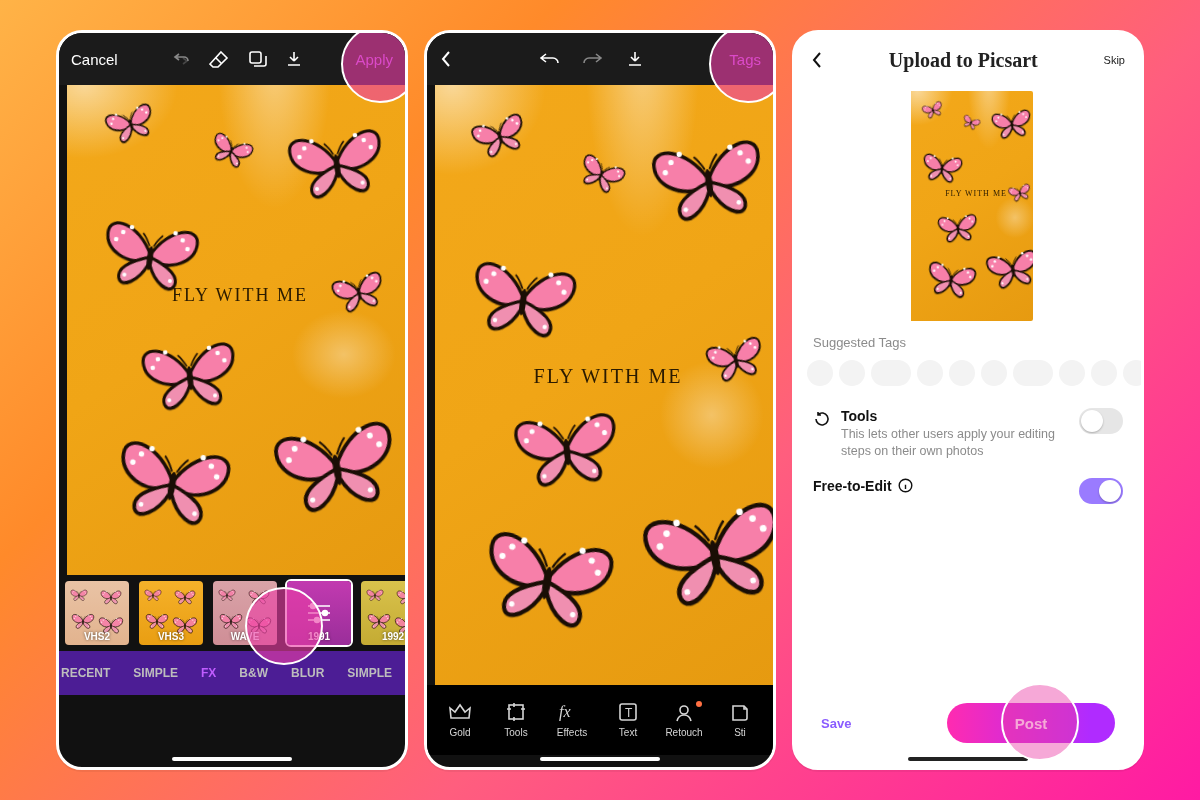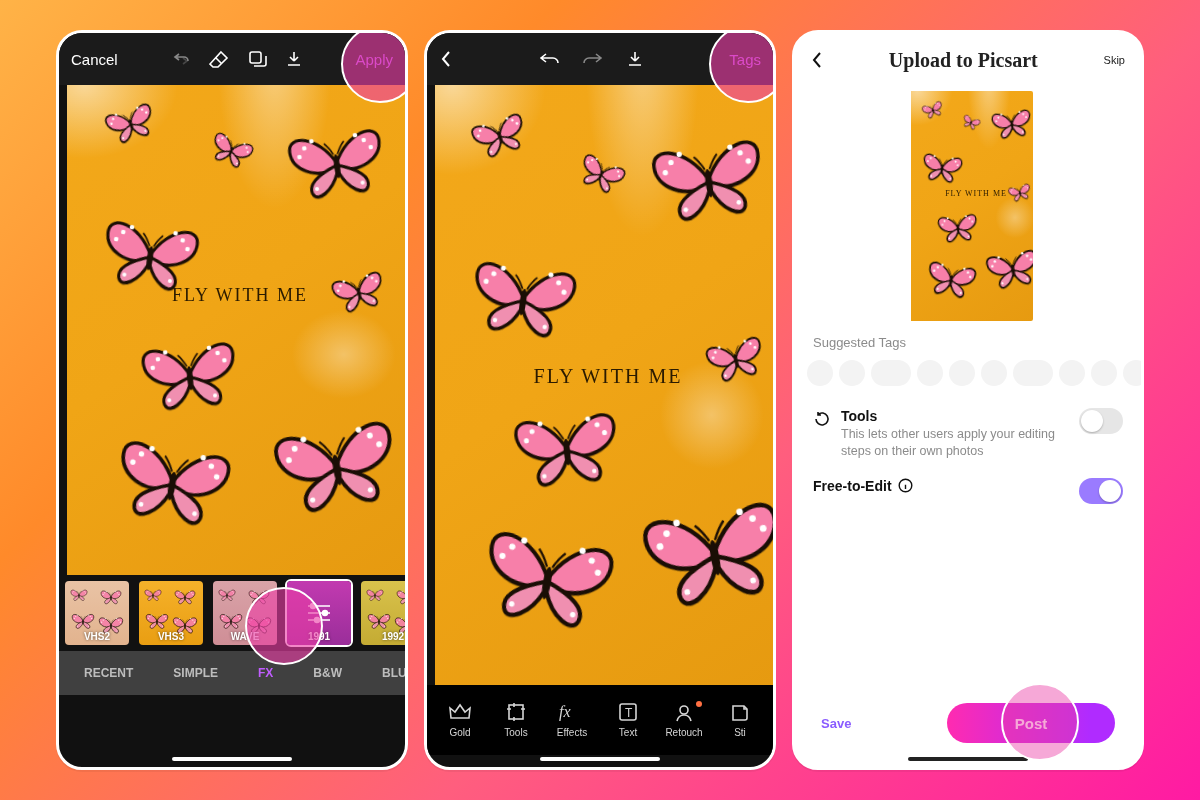--- a/index.html
+++ b/index.html
@@ -54,22 +54,22 @@
     overflow:hidden;
   }
   .thumb {
     width:64px; height:64px; border-radius:4px; position:relative; flex:0 0 auto;
     display:flex; align-items:flex-end; justify-content:center; font-size:10px; color:#fff;
     font-weight:600; padding-bottom:3px; overflow:hidden;
   }
   .thumb.sel { outline:2px solid #fff; }
   .thumb .bg{ position:absolute; inset:0; }
   .cats {
-    height: 44px; background:#404040; display:flex; align-items:center; gap:40px;
-    padding:0 25px; color:#bdbdbd; font-size:12px; font-weight:600; overflow:hidden;
+    height: 44px; background:#4c1d95; display:flex; align-items:center; gap:23px;
+    padding:0 2px; color:#bdbdbd; font-size:12px; font-weight:600; overflow:hidden;
   }
   .cats .active{ color:#c05dff; }
   
   .p2-top {
     height: 52px; display:flex; align-items:center; justify-content:space-between;
     padding:0 12px; background:#1b1b1b; color:#fff;
   }
   .p2-top .tools{ display:flex; align-items:center; gap:22px; }
   .p2-next{ color:#c05dff; font-weight:500; font-size:15px; }
   .toolbar {

